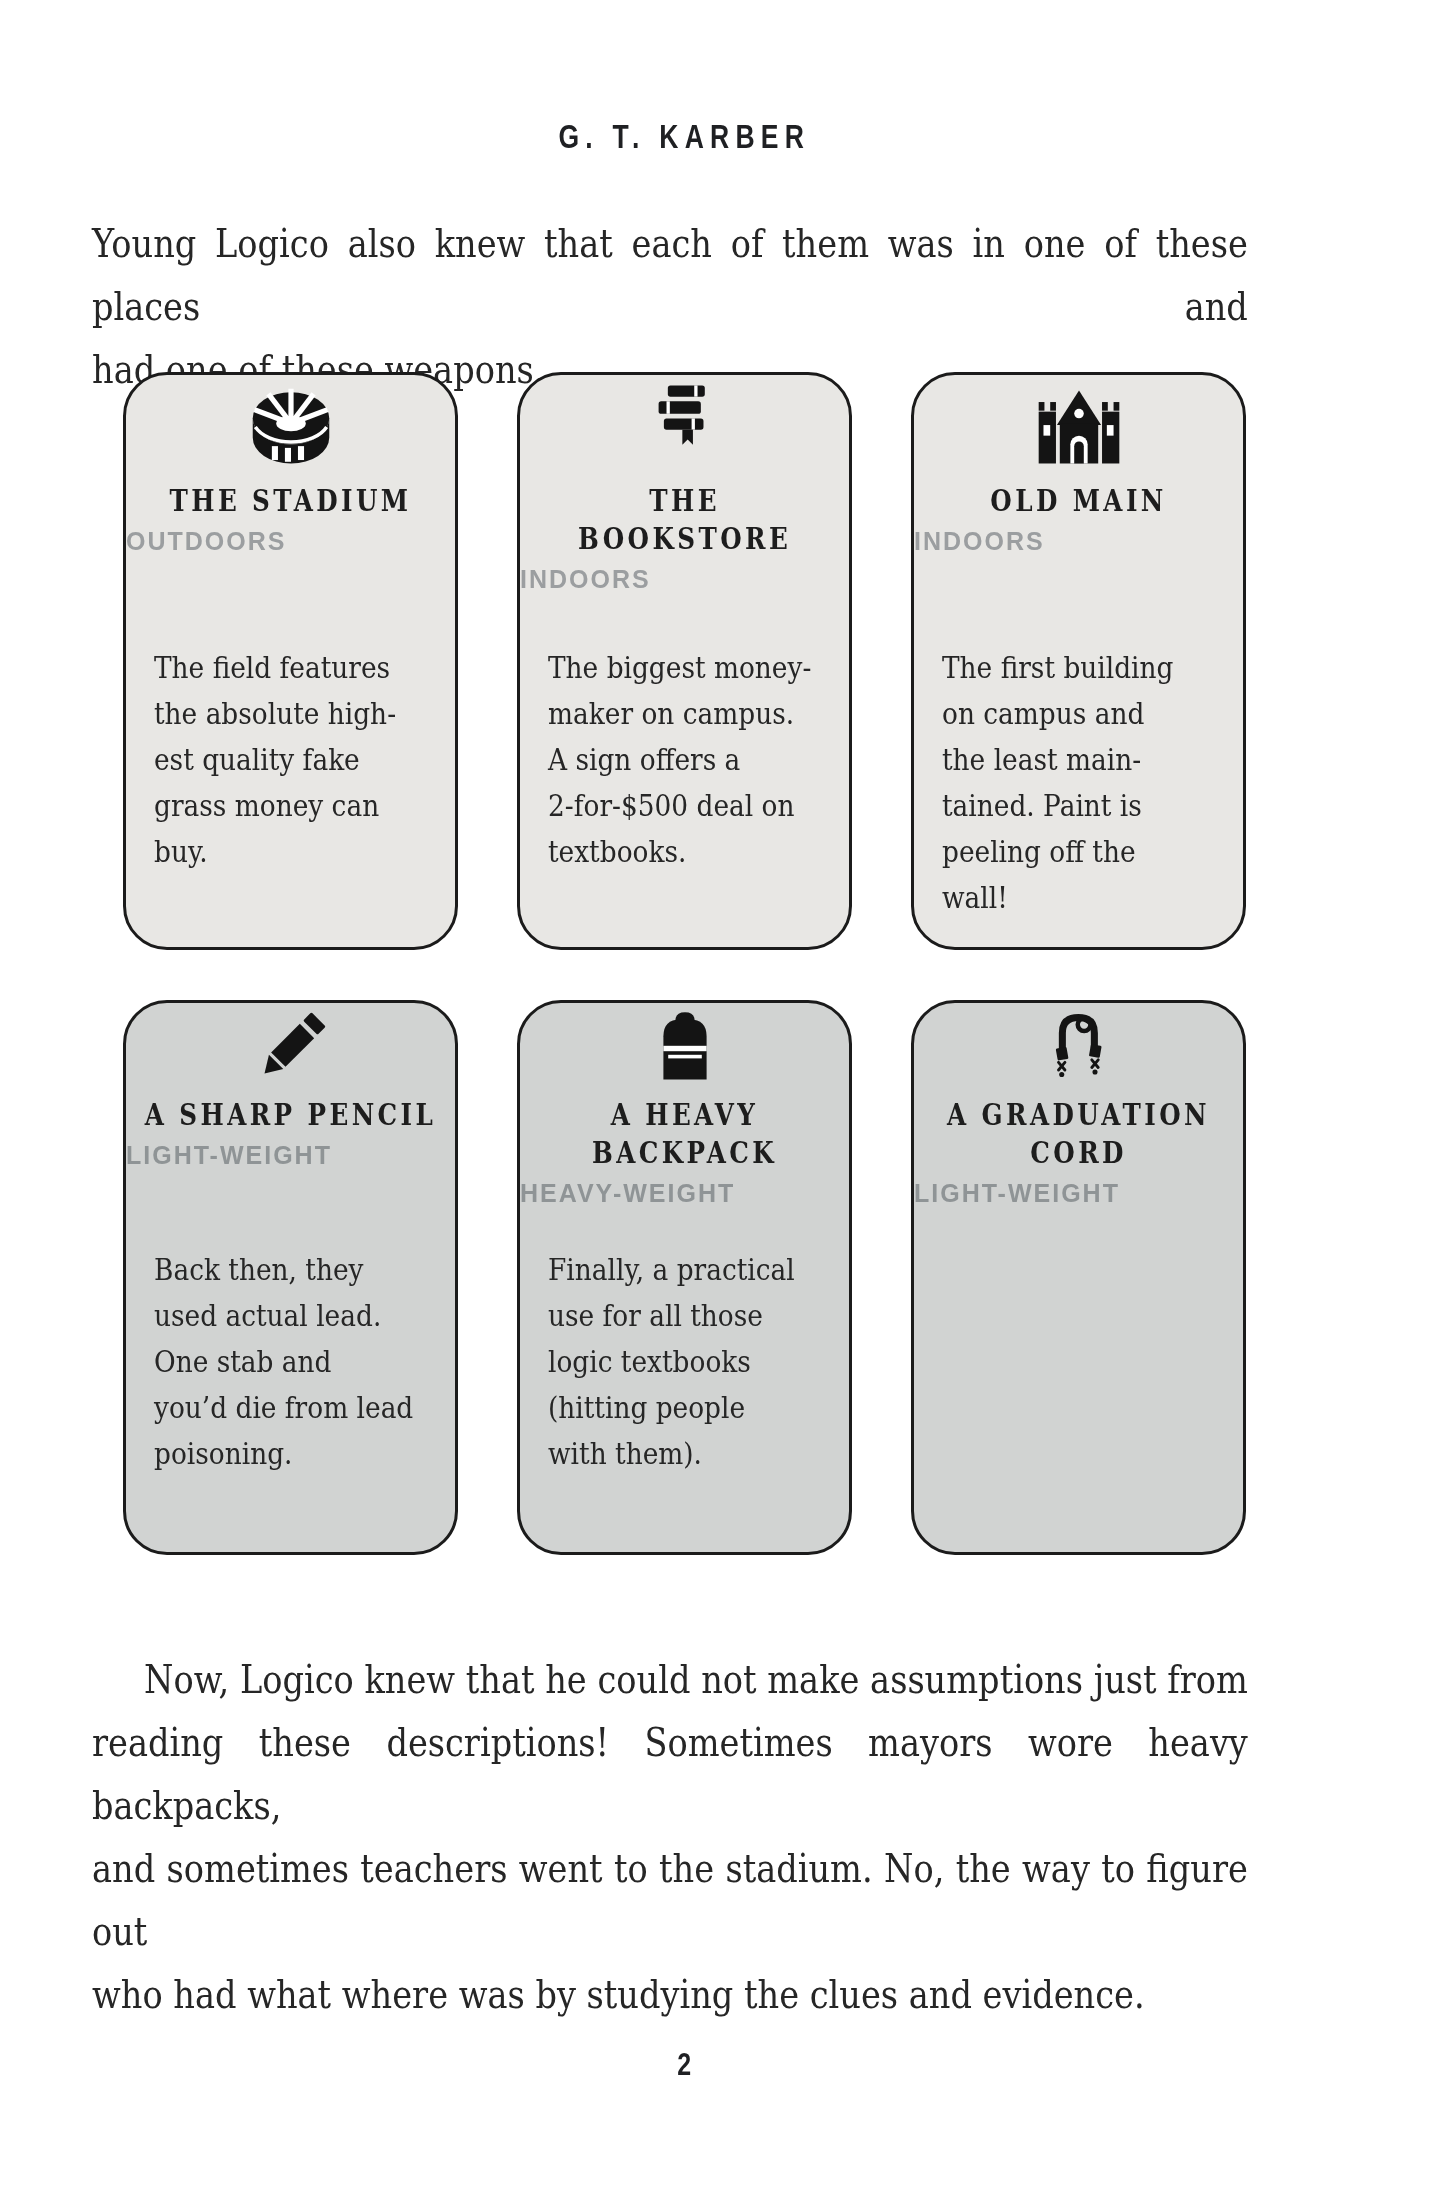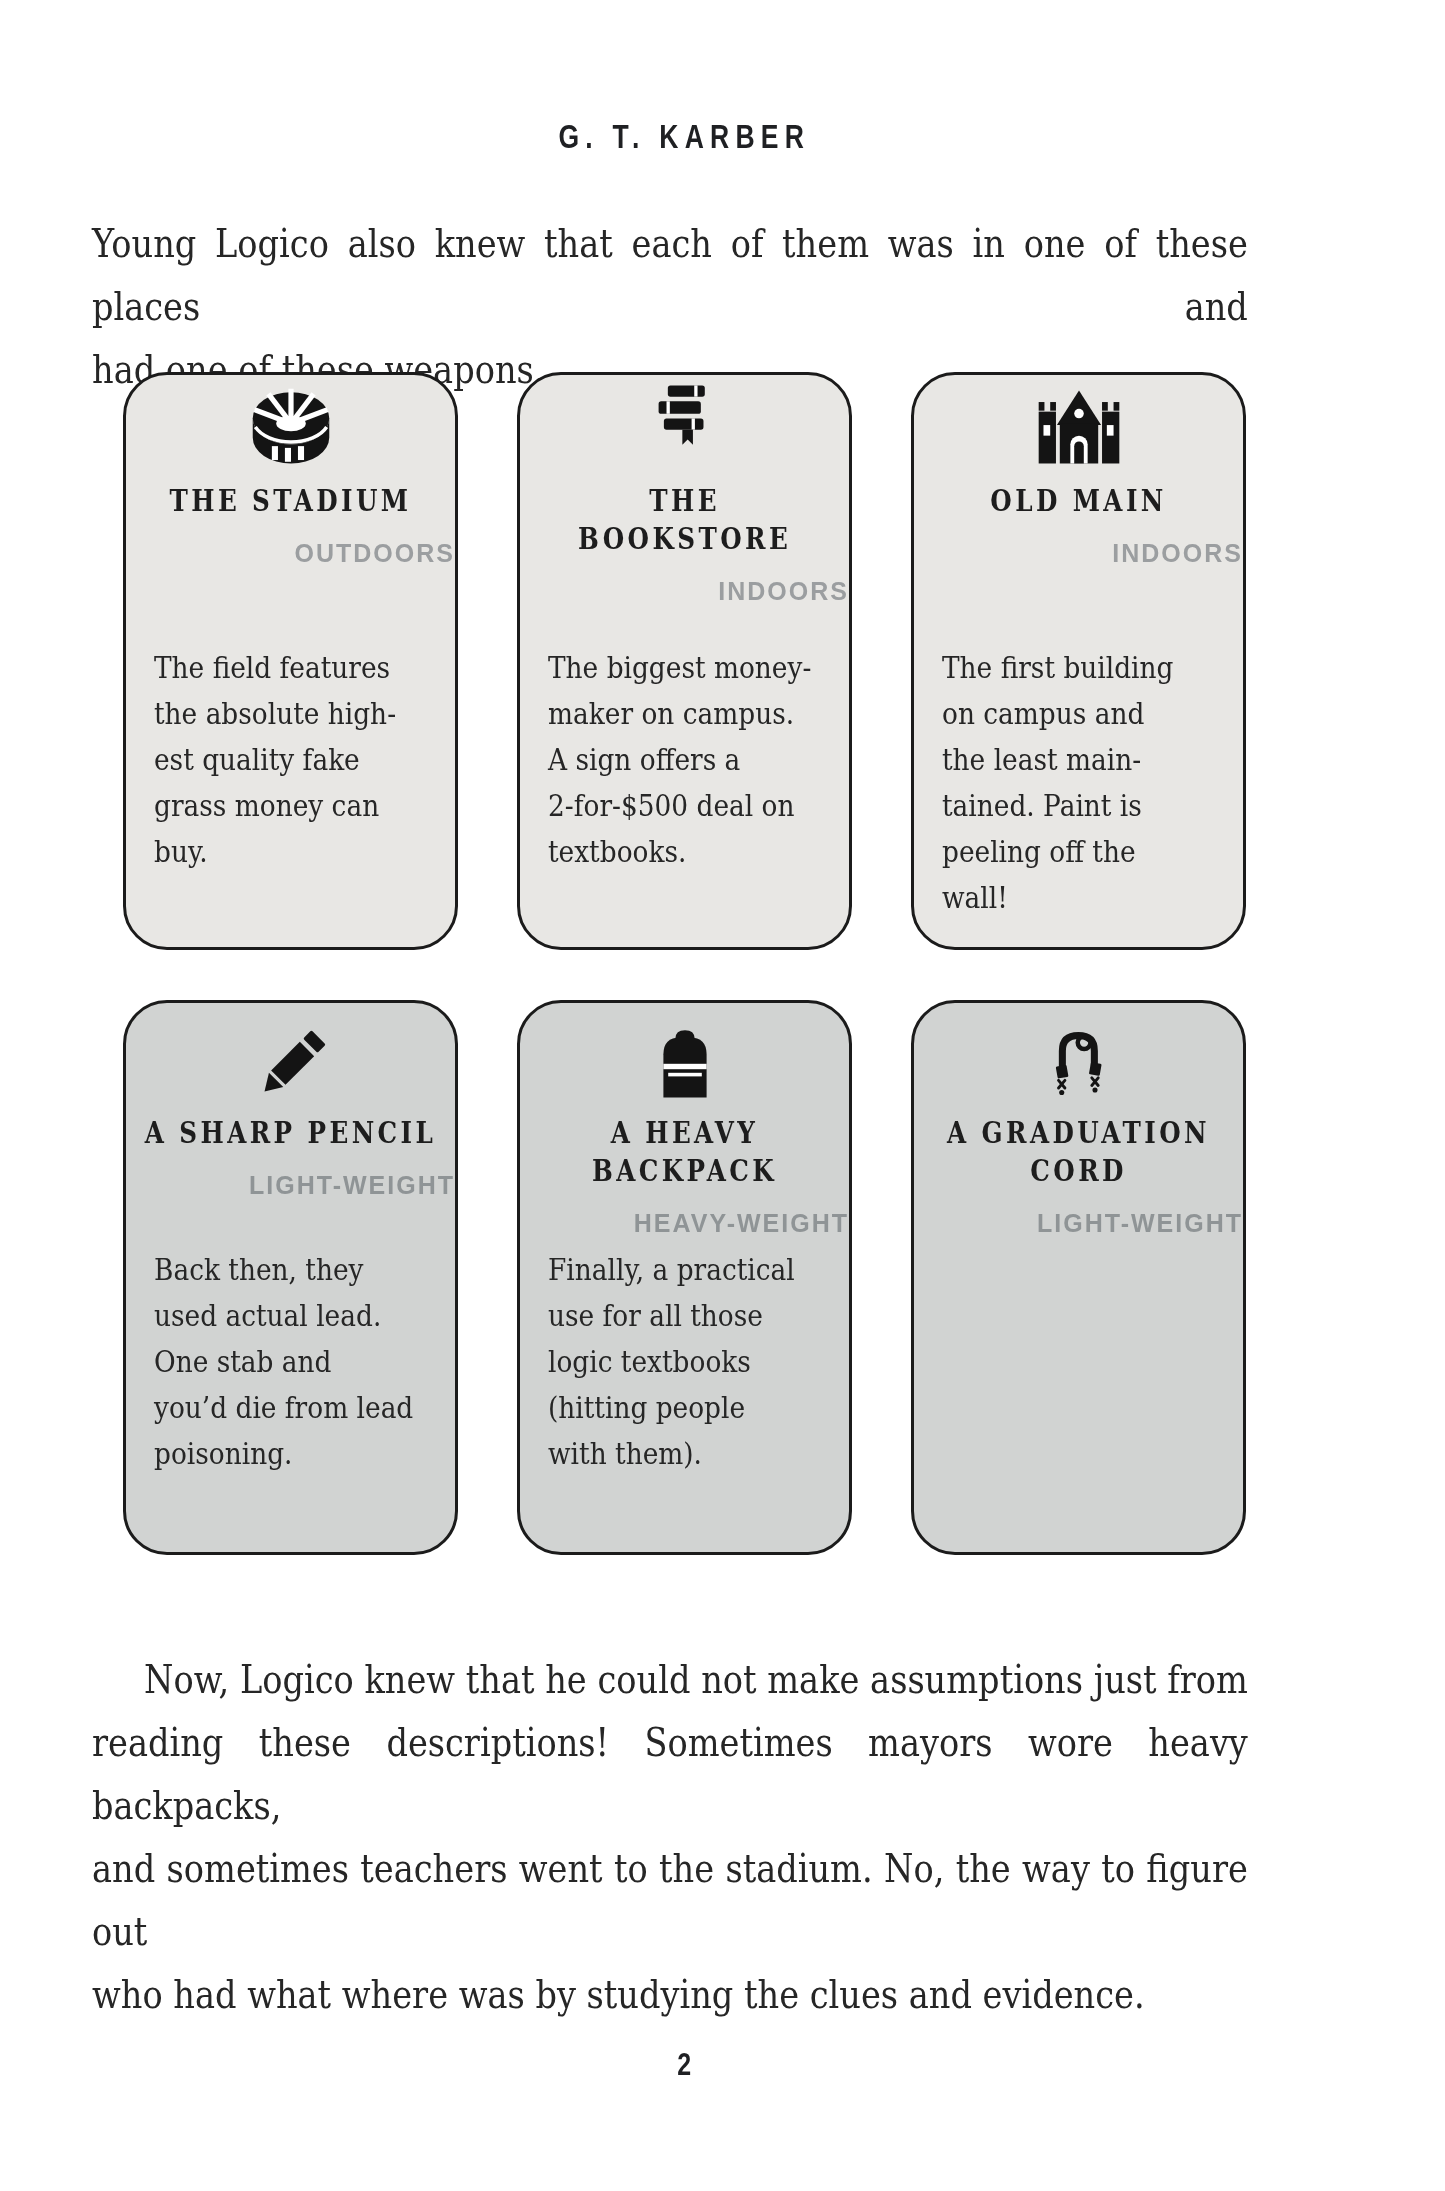--- a/index.html
+++ b/index.html
@@ -53,37 +53,37 @@
   }
   #grid-places{top:372px;height:578px;}
   #grid-weapons{top:1000px;height:555px;}
   .card{
     position:relative;flex:1 1 0;
     border:3.5px solid var(--card-border);
     border-radius:44px;
     box-sizing:border-box;
   }
   #grid-places .card{background:var(--card-light);padding-top:4px;}
-  #grid-weapons .card{background:var(--card-dark);padding-top:20px;}
+  #grid-weapons .card{background:var(--card-dark);padding-top:2px;}
   .icon-box{display:flex;justify-content:center;align-items:center;}
   #grid-places .icon-box{height:96px;}
   #grid-weapons .icon-box{height:84px;}
   .icon-box svg{display:block;}
   .card-title{
     margin-top:7px;
     text-align:center;
     font-weight:700;font-size:29px;line-height:38px;
     letter-spacing:4px;color:var(--title-ink);
   }
   .card-title .cxc{
     display:block;width:117.65%;margin-left:-8.825%;
     transform:scaleX(0.85);transform-origin:50% 0;
   }
   .card-tag{
-    margin-top:18px;text-align:right;
+    margin-top:6px;text-align:left;
     font-family:"Liberation Sans", sans-serif;
     font-weight:700;font-size:25px;line-height:30px;
     letter-spacing:2px;
   }
   #grid-places .card-tag{color:var(--muted-light);}
   #grid-weapons .card-tag{color:var(--muted-dark);}
   .card-body{
     position:absolute;left:28px;right:28px;
     color:var(--ink);
   }

